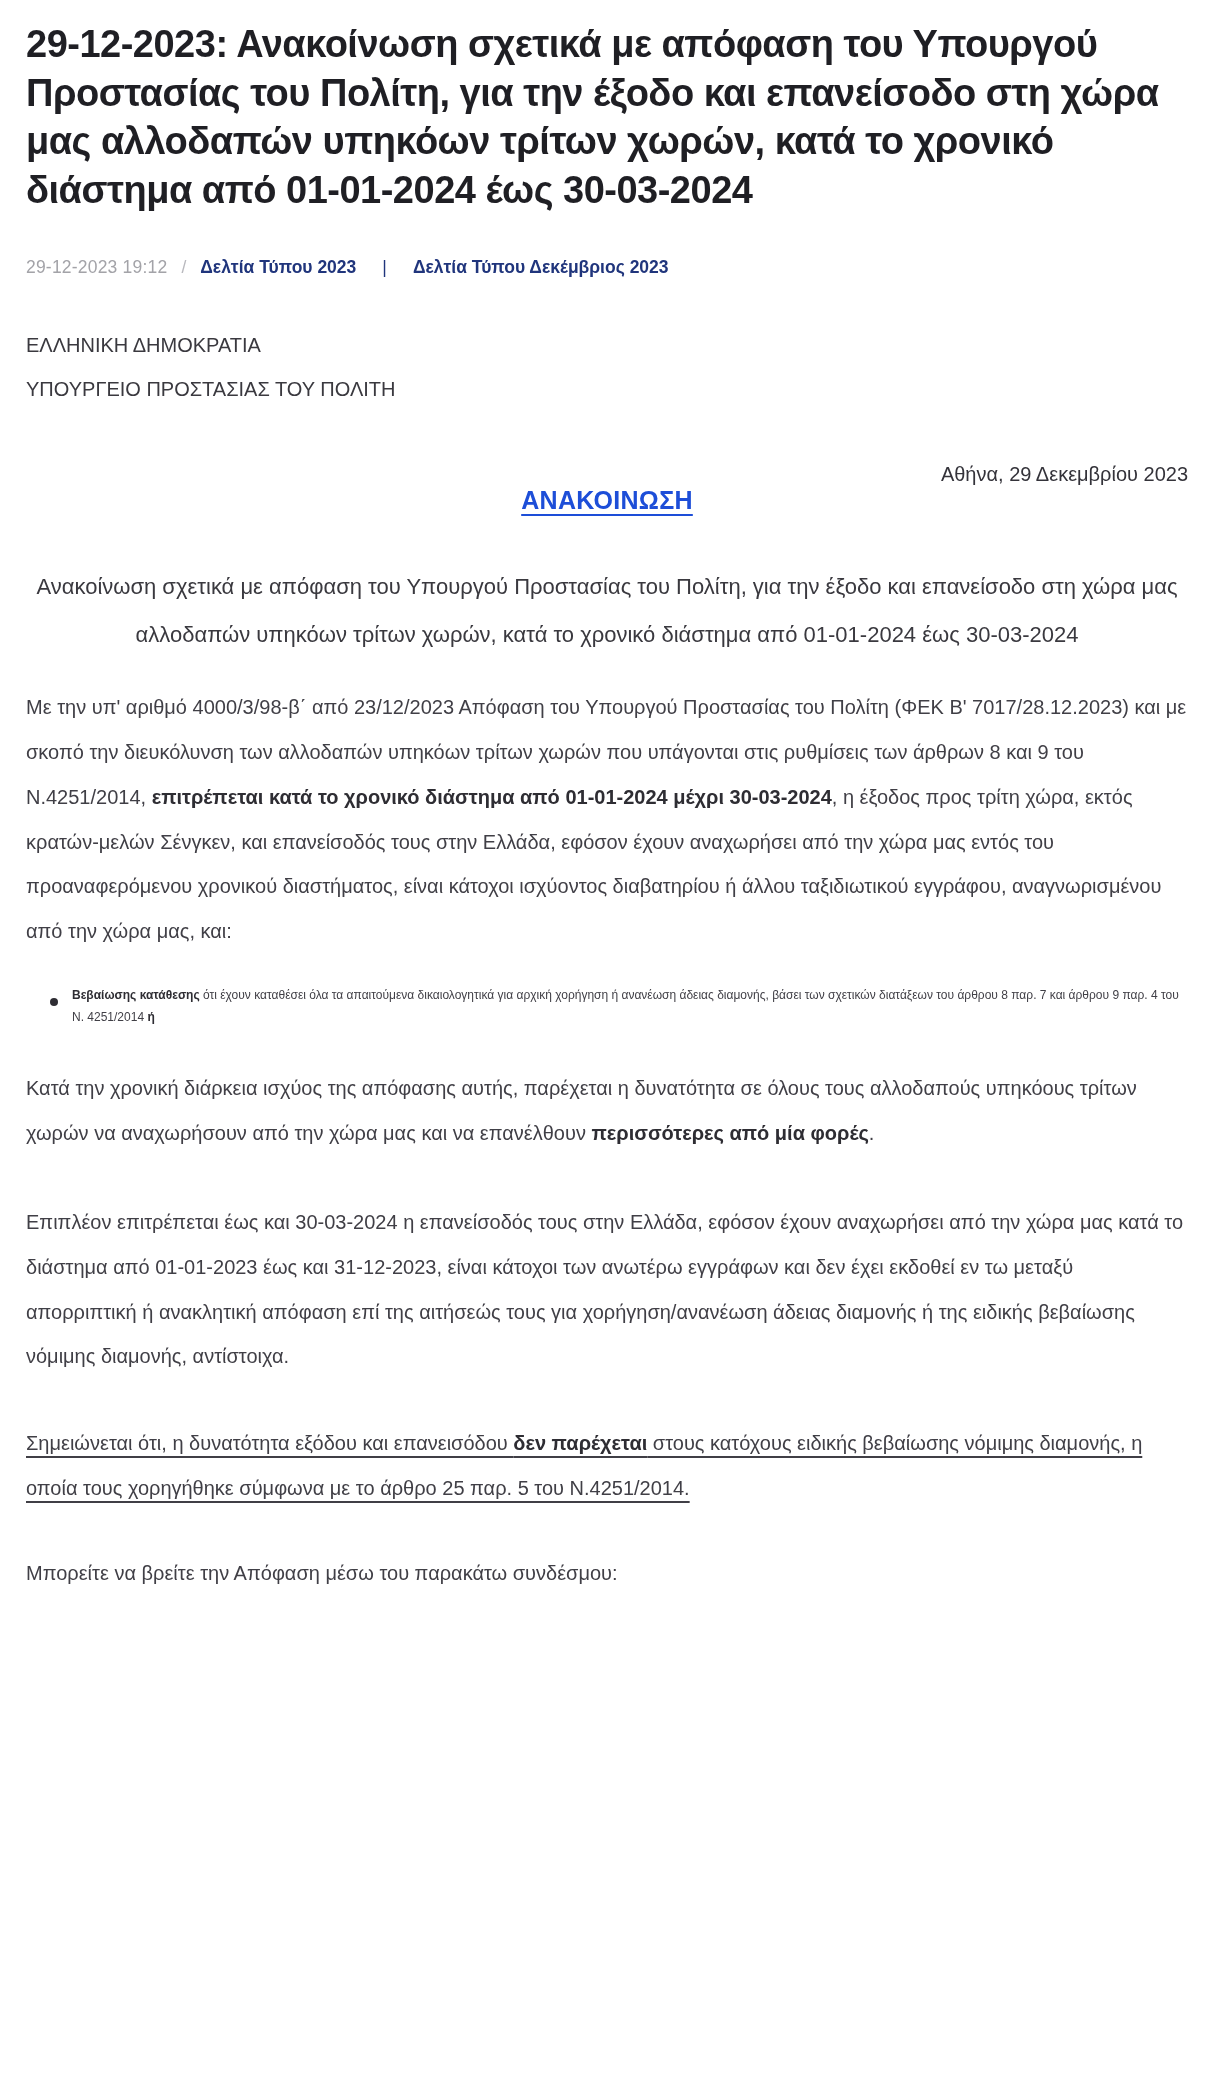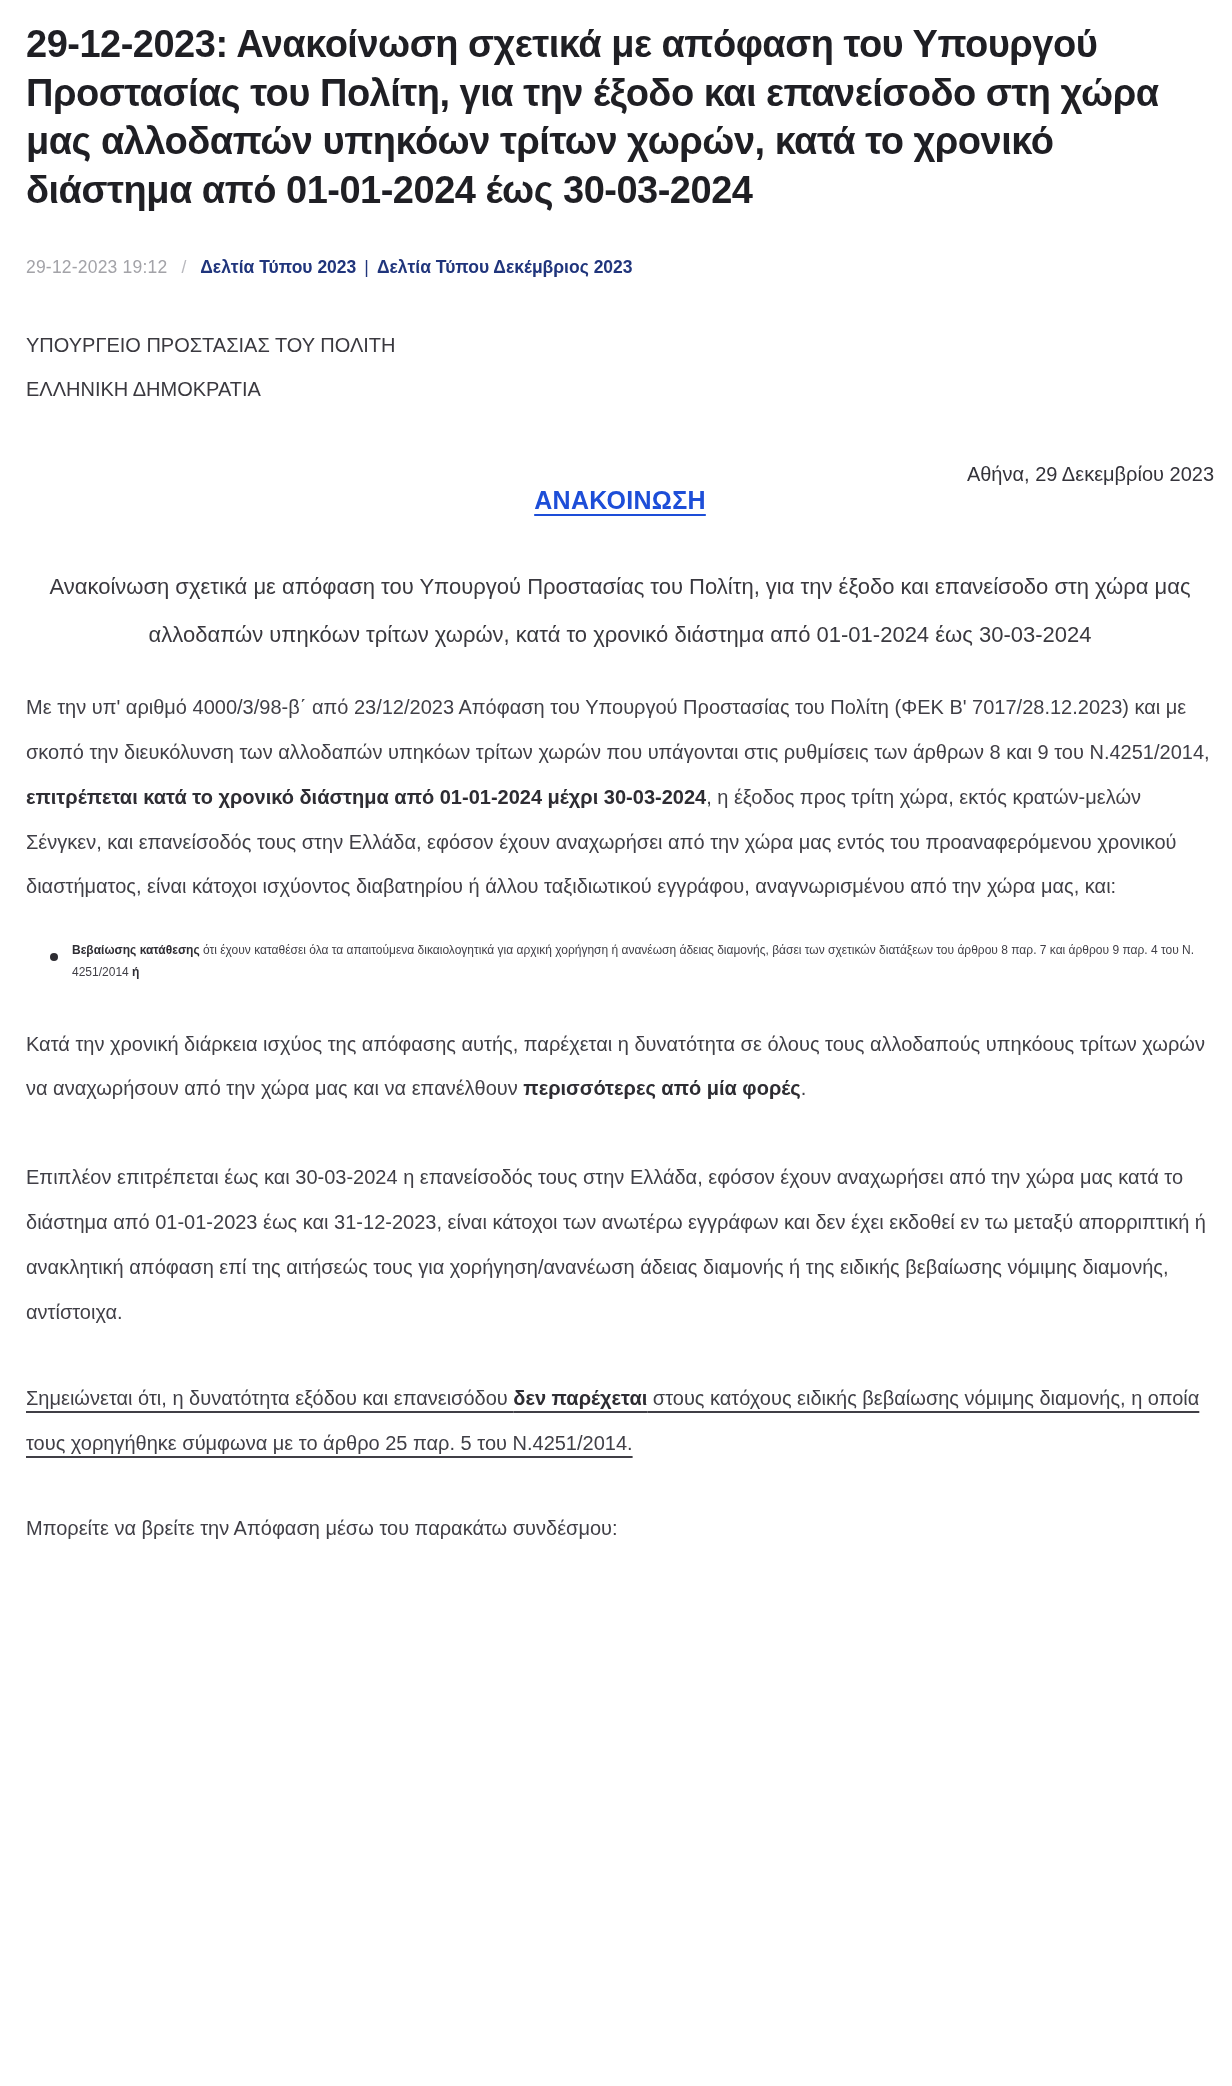--- a/index.html
+++ b/index.html
@@ -5,41 +5,41 @@
   * { margin: 0; padding: 0; box-sizing: border-box; }
   html, body { background: #ffffff; }
   body {
     width: 1232px;
     font-family: "Liberation Sans", sans-serif;
     color: #3f3e45;
     -webkit-font-smoothing: antialiased;
   }
   .article {
     width: 1232px;
-    padding: 20px 18px 16px 26px;
+    padding: 20px 44px 16px 26px;
   }
   .article-title {
     font-size: 38px;
     line-height: 1.28;
     font-weight: 700;
     letter-spacing: -0.5px;
     color: #1f1f24;
     max-width: 1180px;
   }
   .meta-row {
     margin-top: 42px;
     font-size: 17.5px;
     display: flex;
     align-items: flex-start;
     gap: 14px;
     white-space: nowrap;
   }
   .meta-timestamp { color: #a3a3a8; letter-spacing: 0.2px; }
   .meta-sep { color: #b9b9be; }
-  .meta-links { display: flex; align-items: baseline; gap: 8px; }
+  .meta-links { display: flex; align-items: baseline; gap: 26px; }
   .meta-link {
     color: #20357c;
     font-weight: 700;
     text-decoration: none;
     cursor: pointer;
   }
   .meta-divider { color: #20357c; font-weight: 400; }
   .org-block { margin-top: 56px; font-size: 20px; color: #3a393f; }
   .org-line + .org-line { margin-top: 21px; }
   .dateline {
@@ -116,22 +116,22 @@
     <span class="meta-timestamp">29-12-2023 19:12</span>
     <span class="meta-sep">/</span>
     <nav class="meta-links">
       <a class="meta-link">Δελτία Τύπου 2023</a>
       <span class="meta-divider">|</span>
       <a class="meta-link">Δελτία Τύπου Δεκέμβριος 2023</a>
     </nav>
   </div>
 
   <div class="org-block">
+    <p class="org-line">ΕΛΛΗΝΙΚΗ ΔΗΜΟΚΡΑΤΙΑ</p>
     <p class="org-line">ΥΠΟΥΡΓΕΙΟ ΠΡΟΣΤΑΣΙΑΣ ΤΟΥ ΠΟΛΙΤΗ</p>
-    <p class="org-line">ΕΛΛΗΝΙΚΗ ΔΗΜΟΚΡΑΤΙΑ</p>
   </div>
 
   <p class="dateline">Αθήνα, 29 Δεκεμβρίου 2023</p>
 
   <p class="subject-heading">ΑΝΑΚΟΙΝΩΣΗ</p>
 
   <p class="intro">Ανακοίνωση σχετικά με απόφαση του Υπουργού Προστασίας του Πολίτη, για την έξοδο και επανείσοδο στη χώρα μας αλλοδαπών υπηκόων τρίτων χωρών, κατά το χρονικό διάστημα από 01-01-2024 έως 30-03-2024</p>
 
   <p class="body-par p1"><span>Με την υπ' αριθμό 4000/3/98-β΄ από 23/12/2023 Απόφαση του Υπουργού Προστασίας του Πολίτη (ΦΕΚ Β' 7017/28.12.2023) και με σκοπό την διευκόλυνση των αλλοδαπών υπηκόων τρίτων χωρών που υπάγονται στις ρυθμίσεις των άρθρων 8 και 9 του Ν.4251/2014, </span><b>επιτρέπεται κατά το χρονικό διάστημα από 01-01-2024 μέχρι 30-03-2024</b><span>, η έξοδος προς τρίτη χώρα, εκτός κρατών-μελών Σένγκεν, και επανείσοδός τους στην Ελλάδα, εφόσον έχουν αναχωρήσει από την χώρα μας εντός του προαναφερόμενου χρονικού διαστήματος, είναι κάτοχοι ισχύοντος διαβατηρίου ή άλλου ταξιδιωτικού εγγράφου, αναγνωρισμένου από την χώρα μας, και:</span></p>
 

